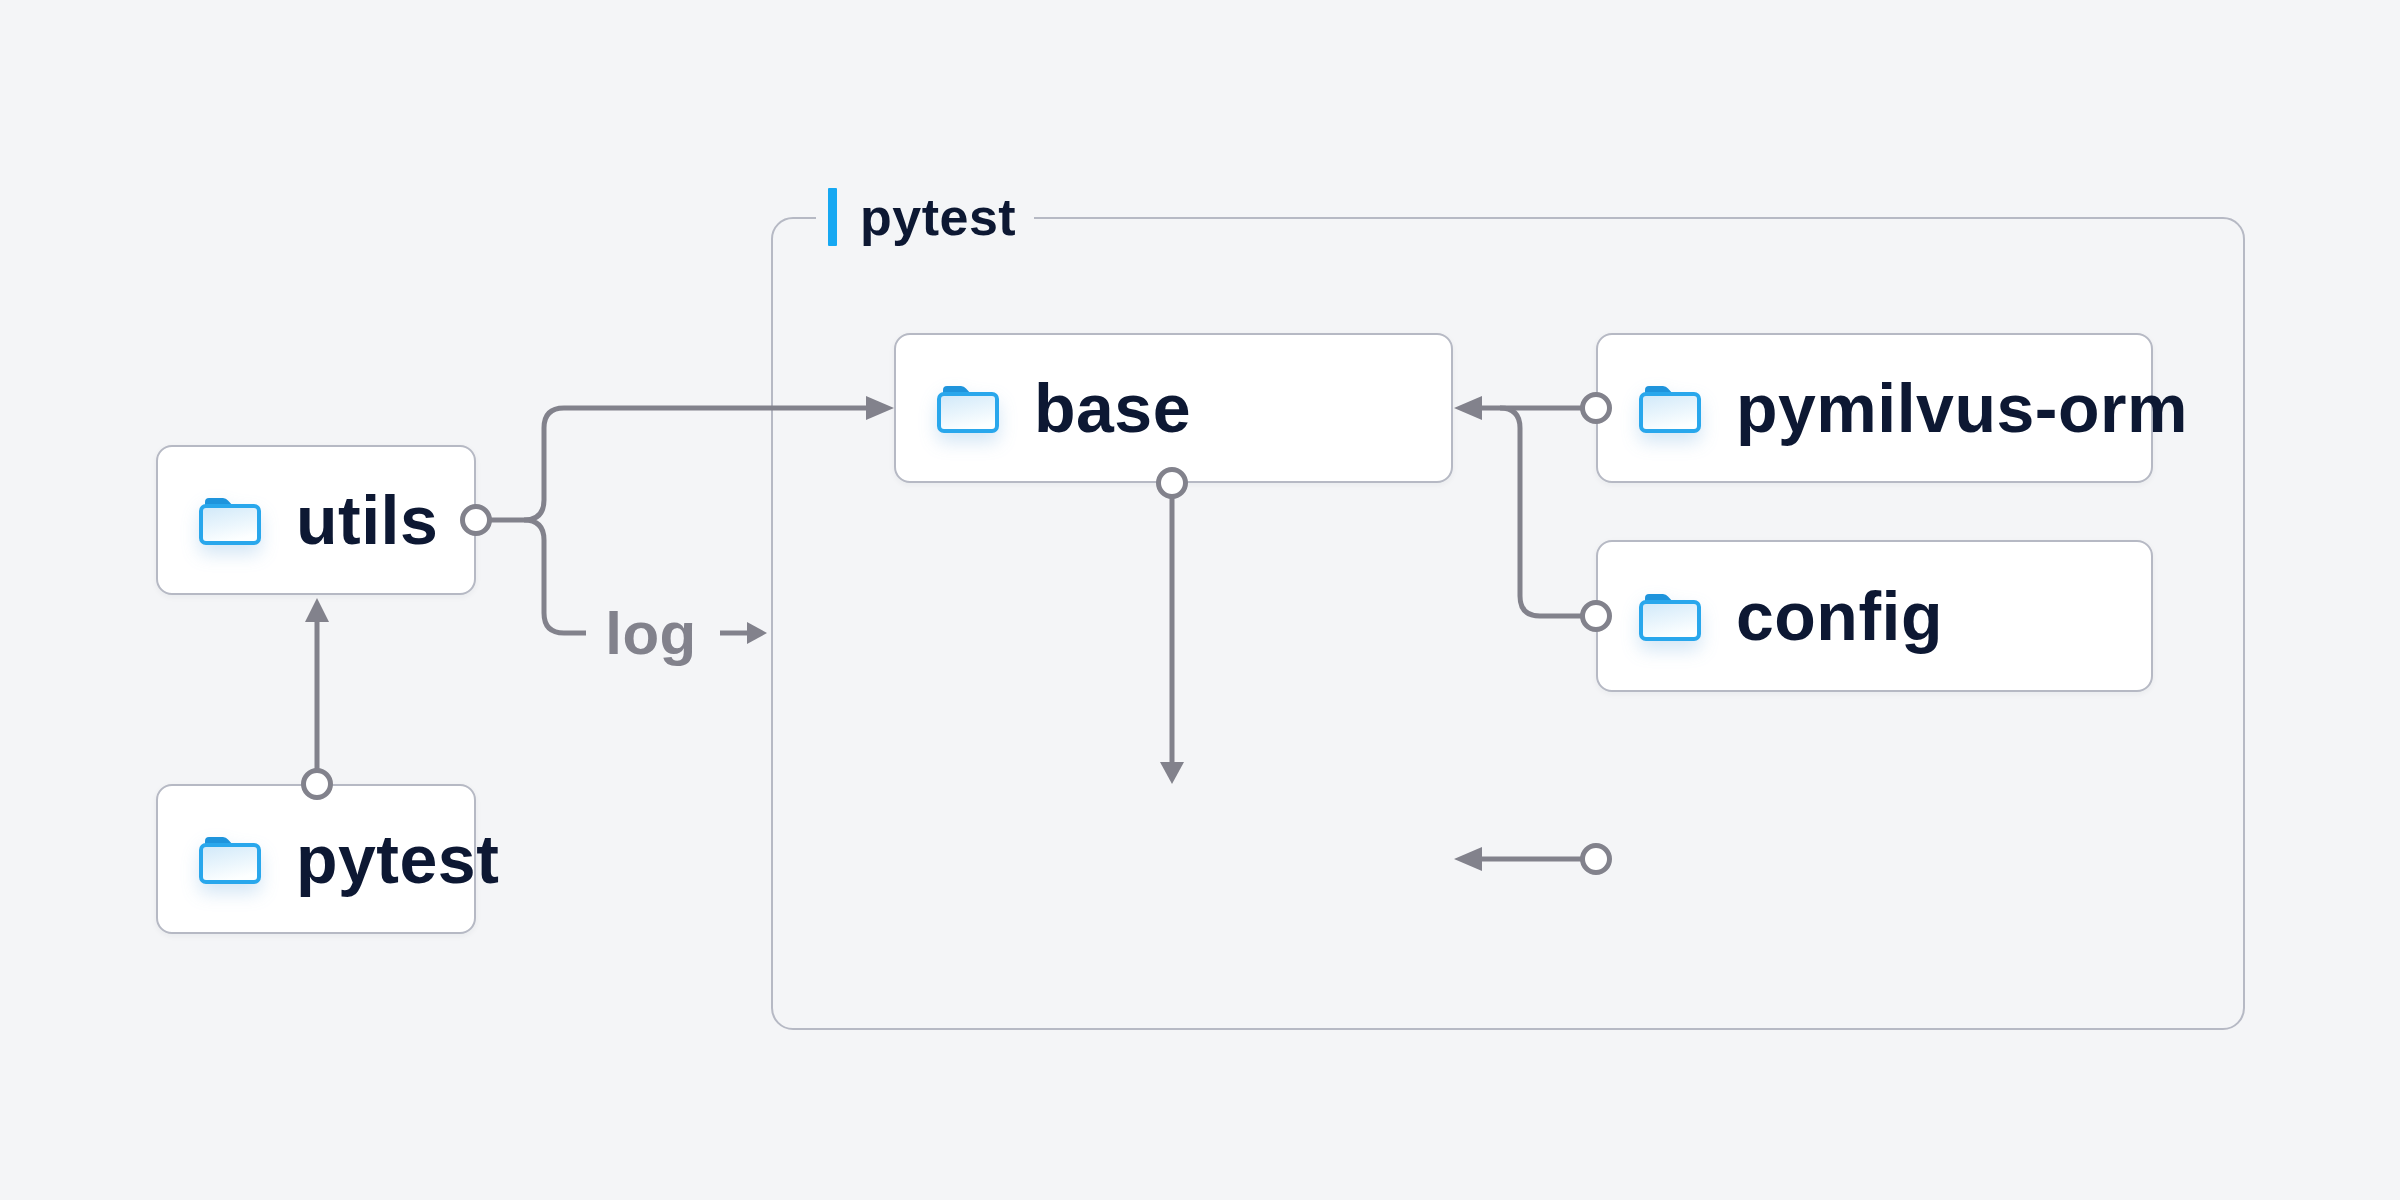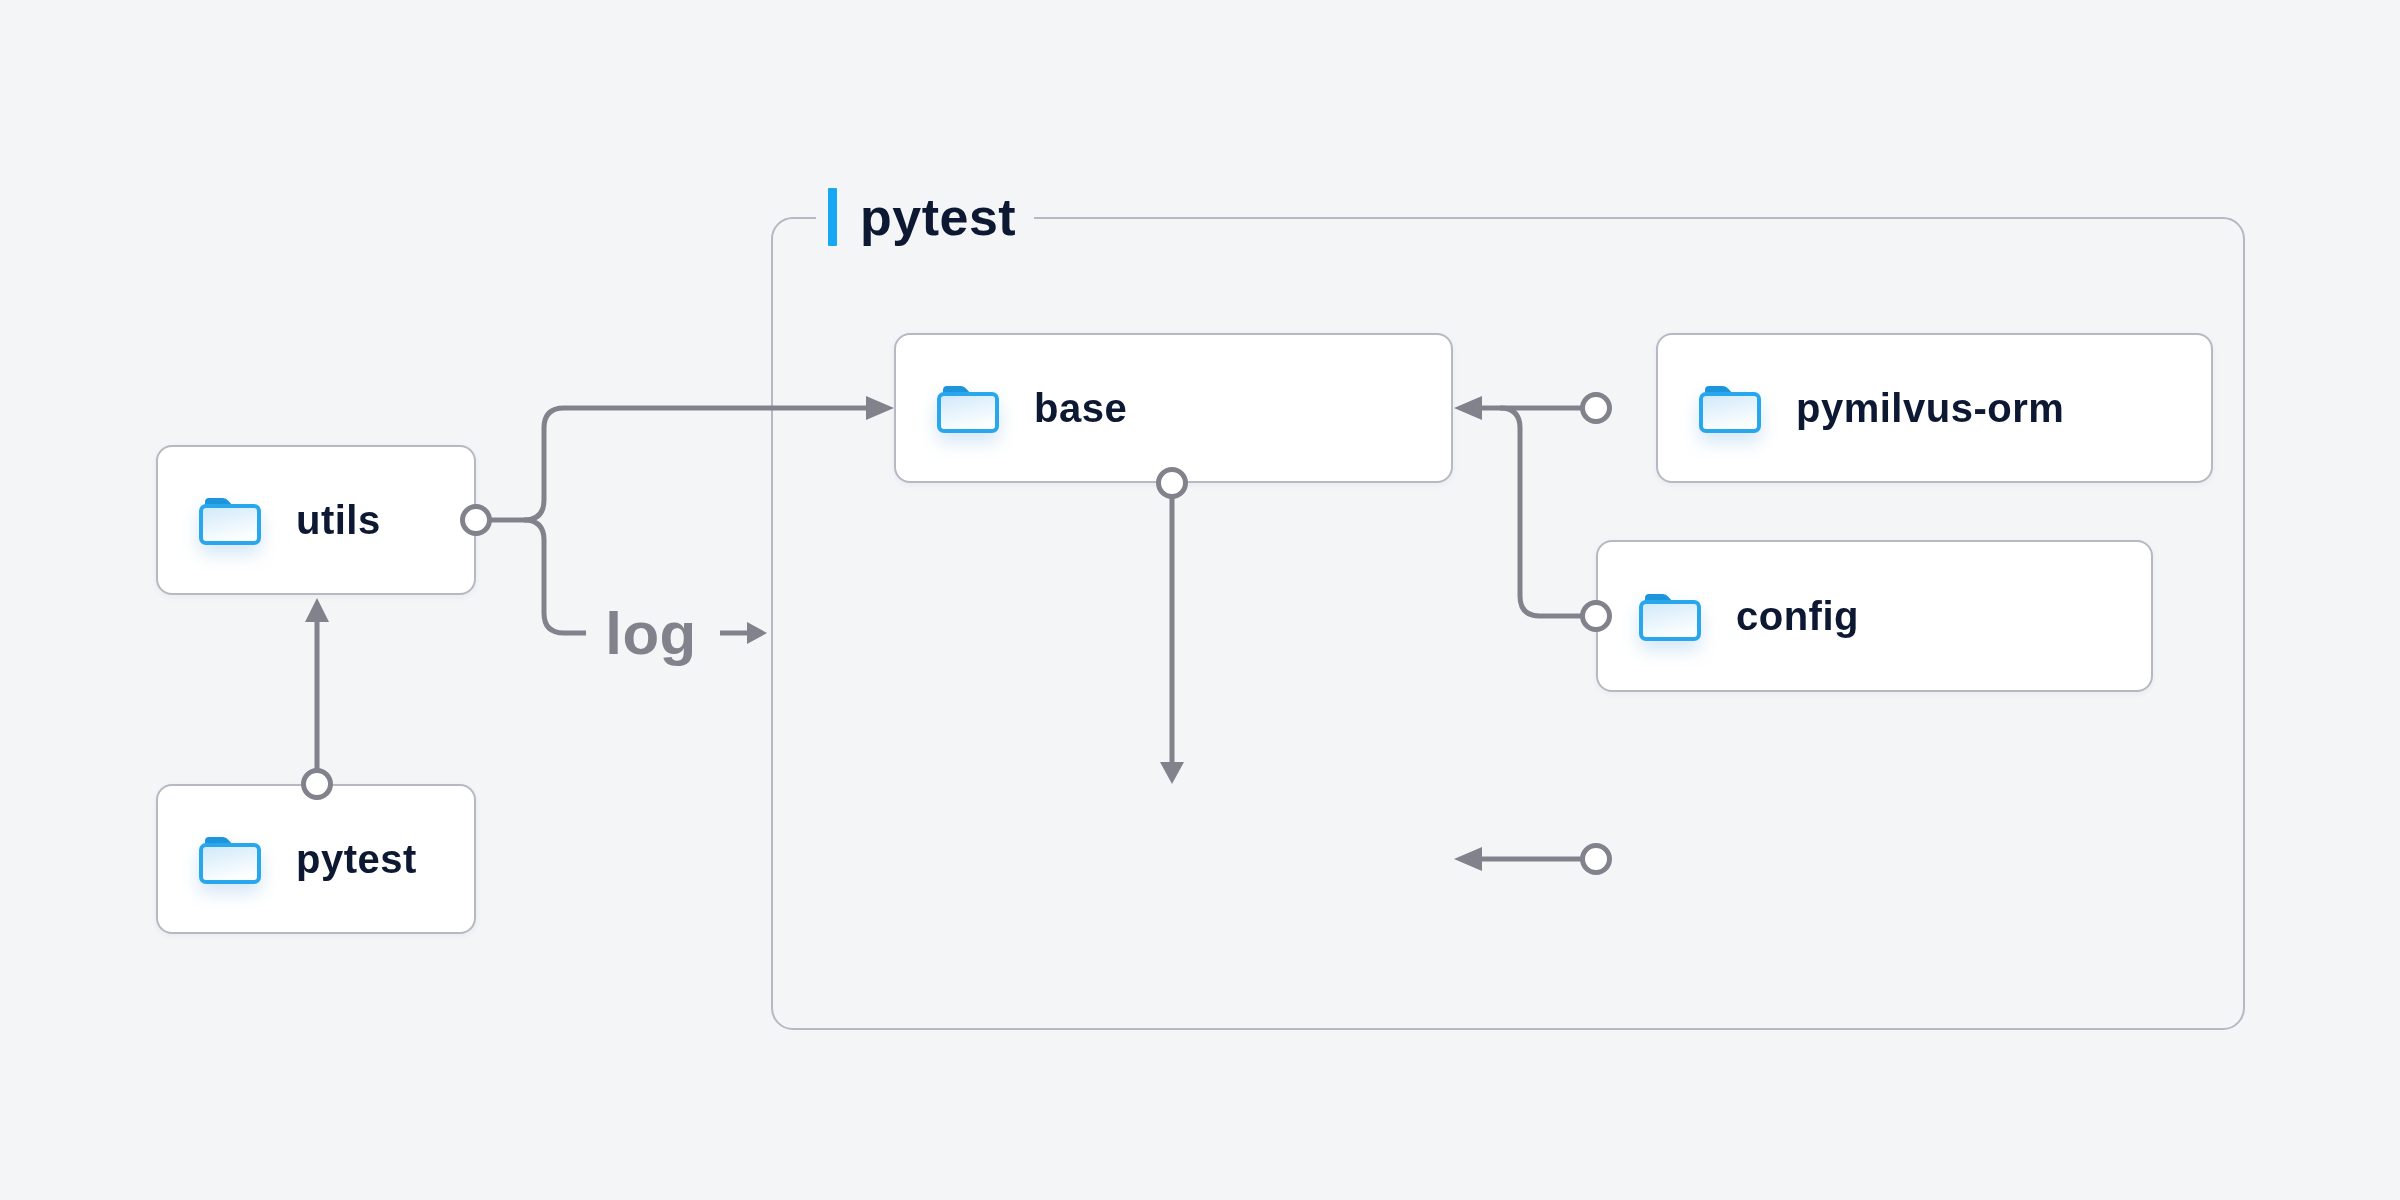--- a/index.html
+++ b/index.html
@@ -36,31 +36,31 @@
   }
 
   
   .node{
     position:absolute;z-index:2;background:var(--node_fill);
     border:2px solid var(--node_border);border-radius:16px;
     display:flex;align-items:center;padding-left:40px;
     box-shadow:0 2px 6px rgba(20,30,60,.05);
   }
   .node .label{
-    font-size:40px;font-weight:700;color:var(--text);letter-spacing:.5px;
+    font-size:68px;font-weight:700;color:var(--text);letter-spacing:.5px;
     margin-left:34px;white-space:nowrap;
   }
   .folder{width:64px;height:52px;flex:0 0 auto;
     filter:drop-shadow(0 9px 9px rgba(60,140,210,.22));}
 
   .n-utils      {left:156px; top:445px; width:320px; height:150px;}
   .n-config     {left:156px; top:784px; width:320px; height:150px;}
   .n-base       {left:894px; top:333px; width:559px; height:150px;}
   .n-testcases  {left:894px; top:784px; width:559px; height:150px;}
-  .n-pymilvus   {left:1656px;top:333px; width:557px; height:150px;}
+  .n-pymilvus   {left:1596px;top:333px; width:557px; height:150px;}
   .n-check      {left:1596px;top:540px; width:557px; height:152px;}
   .n-common     {left:1596px;top:784px; width:557px; height:150px;}
 
   
   svg.edges{position:absolute;left:0;top:0;width:2400px;height:1200px;z-index:4;pointer-events:none;}
   .edge{stroke:var(--line);stroke-width:5;fill:none;}
   .head{fill:var(--line);stroke:none;}
   .dot{fill:#ffffff;stroke:var(--line);stroke-width:5;}
 
   .edge-label{

